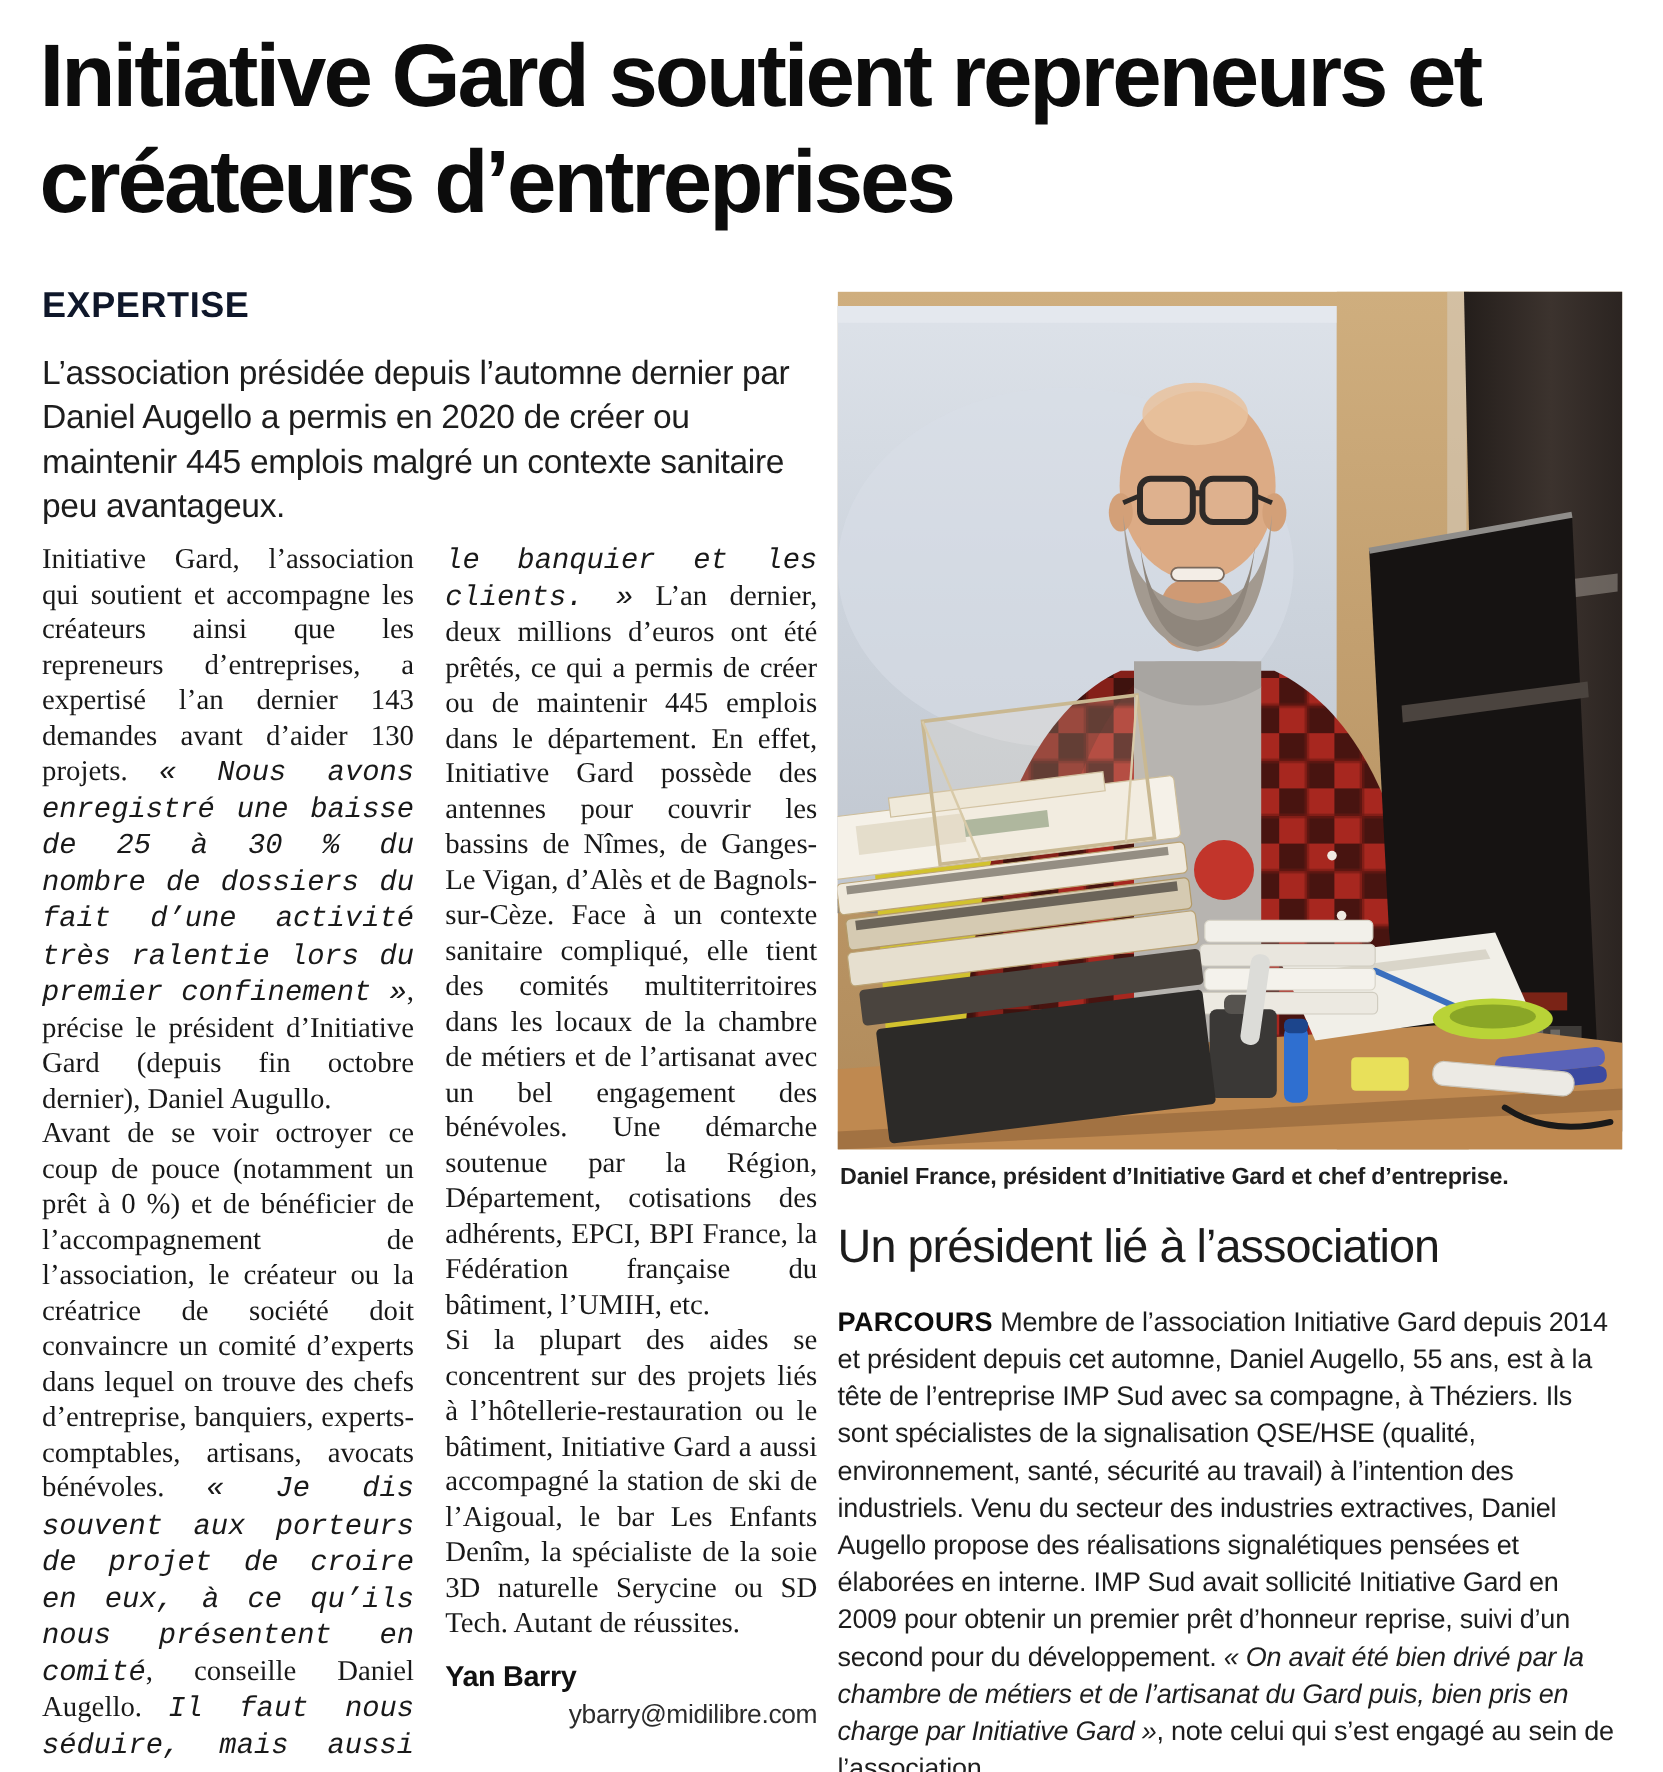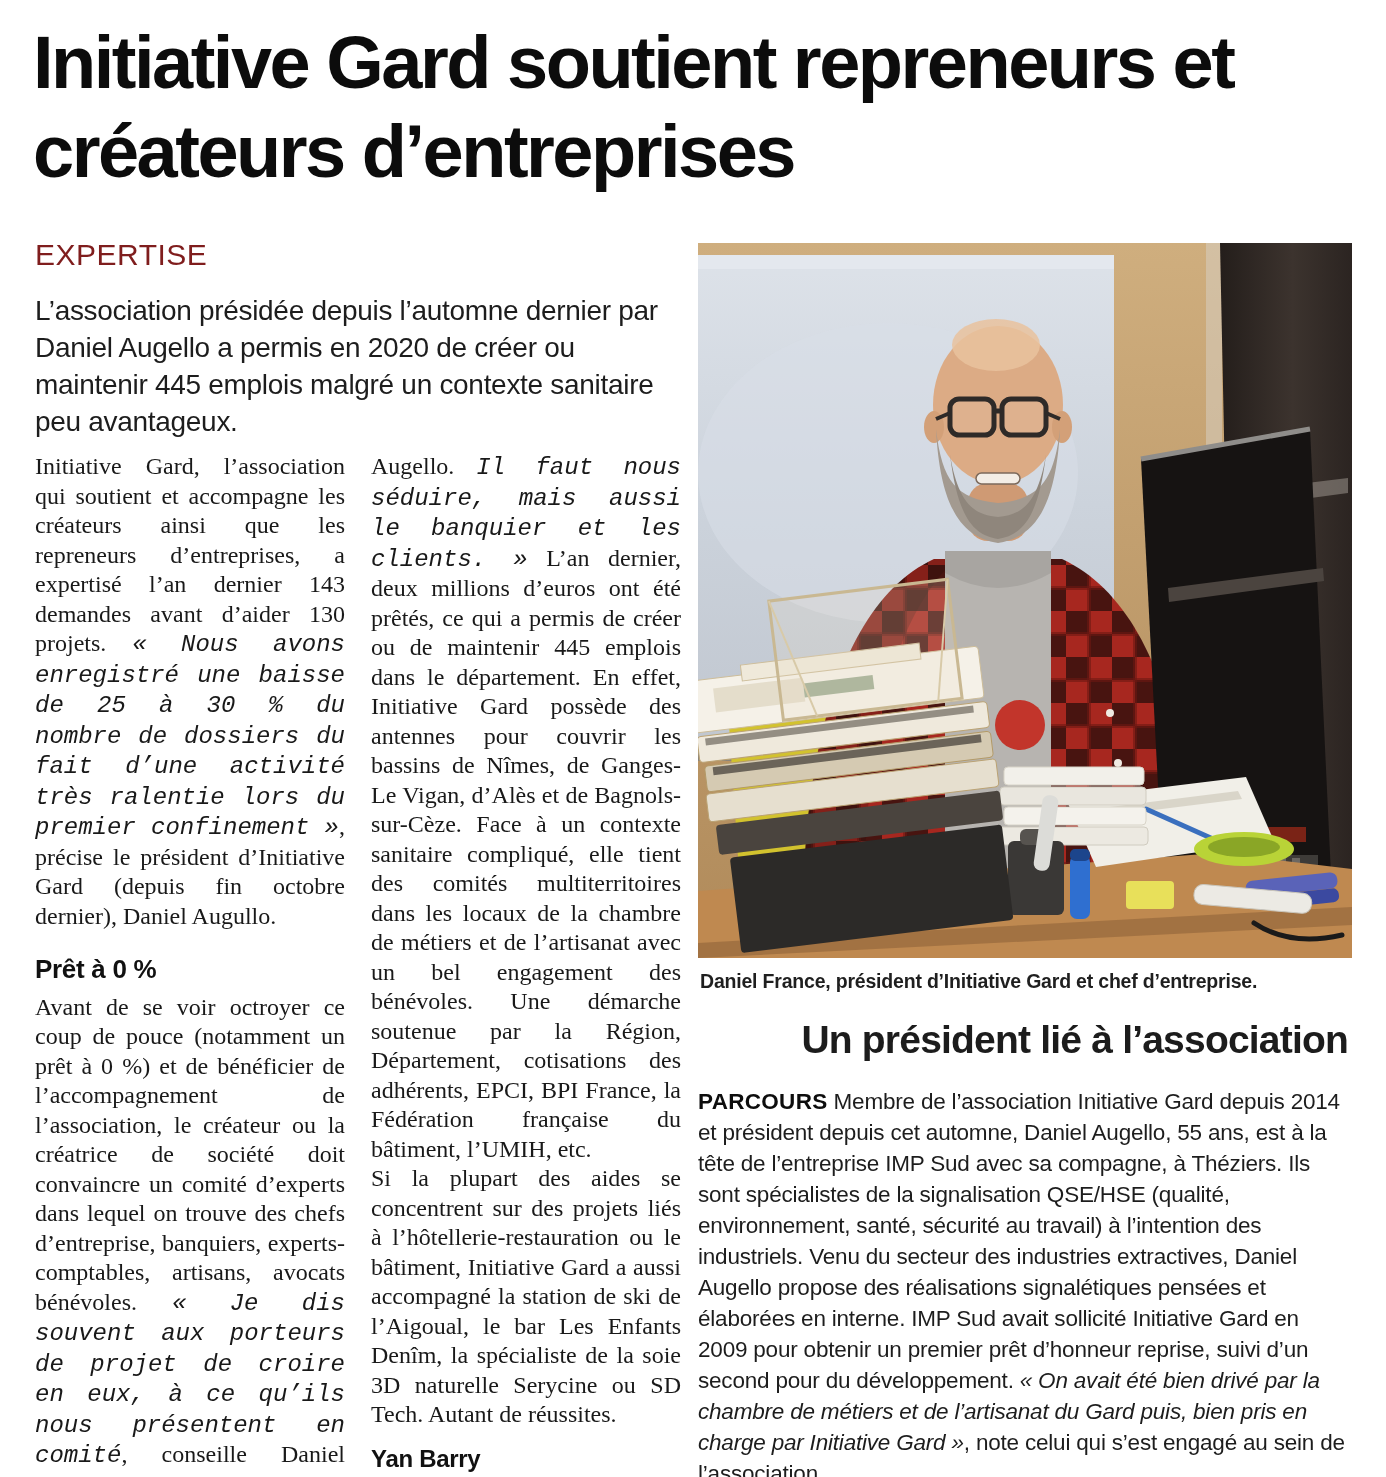--- a/index.html
+++ b/index.html
@@ -10,21 +10,21 @@
   }
   
   .headline{
     position:absolute;left:33px;top:18px;width:1305px;
     font-size:74px;line-height:89px;font-weight:700;letter-spacing:-2.5px;
     color:#0c0c0c;margin:0;
   }
   
   .kicker{
     position:absolute;left:35px;top:238px;
-    font-size:30px;font-weight:400;letter-spacing:.5px;color:#7f1d1d;
+    font-size:30px;font-weight:700;letter-spacing:.5px;color:#0f172a;
   }
   
   .lead{
     position:absolute;left:35px;top:292px;width:645px;
     font-size:28px;line-height:37px;font-weight:400;color:#1d1d1d;
     letter-spacing:-.3px;margin:0;
   }
   
   .body-cols{
     position:absolute;left:35px;top:452px;width:646px;height:1022px;
@@ -52,21 +52,21 @@
   }
   
   .photo-wrap{position:absolute;left:698px;top:243px;width:654px;height:715px;margin:0;}
   .photo-wrap svg{display:block;width:654px;height:715px;}
   .caption{
     position:absolute;left:700px;top:970px;width:650px;
     font-size:19.5px;font-weight:700;color:#1f1f1f;letter-spacing:-.2px;
   }
   .profile-title{
     position:absolute;left:698px;top:1018px;width:650px;
-    font-size:39px;font-weight:700;color:#1c1c1c;letter-spacing:-.8px;margin:0;text-align:right;
+    font-size:39px;font-weight:400;color:#1c1c1c;letter-spacing:-.8px;margin:0;
   }
   .profile-text{
     position:absolute;left:698px;top:1086px;width:652px;
     font-size:22.5px;line-height:31px;color:#1d1d1d;letter-spacing:-.2px;margin:0;
     text-align:left;
   }
   .profile-text strong{font-weight:700;letter-spacing:.3px;color:#0d0d0d;}
   .profile-text em{font-style:italic;}
 </style>
 </head>
@@ -75,21 +75,20 @@
 <div class="sheet">
 
   <h1 class="headline">Initiative Gard soutient repreneurs et créateurs d’entreprises</h1>
 
   <div class="kicker">EXPERTISE</div>
 
   <p class="lead">L’association présidée depuis l’automne dernier par Daniel Augello a permis en 2020 de créer ou maintenir 445 emplois malgré un contexte sanitaire peu avantageux.</p>
 
   <section class="body-cols">
     <p><span>Initiative Gard, l’association qui soutient et accompagne les créateurs ainsi que les repreneurs d’entreprises, a expertisé l’an dernier 143 demandes avant d’aider 130 projets. </span><em>« Nous avons enregistré une baisse de 25 à 30 % du nombre de dossiers du fait d’une activité très ralentie lors du premier confinement »</em><span>, précise le président d’Initiative Gard (depuis fin octobre dernier), Daniel Augullo.</span></p>
-    <h3 class="subhead">Prêt à 0 %</h3>
     <p><span>Avant de se voir octroyer ce coup de pouce (notamment un prêt à 0 %) et de bénéficier de l’accompagnement de l’association, le créateur ou la créatrice de société doit convaincre un comité d’experts dans lequel on trouve des chefs d’entreprise, banquiers, experts-comptables, artisans, avocats bénévoles. </span><em>« Je dis souvent aux porteurs de projet de croire en eux, à ce qu’ils nous présentent en comité</em><span>, conseille Daniel Augello. </span><em>Il faut nous séduire, mais aussi le banquier et les clients. »</em><span> L’an dernier, deux millions d’euros ont été prêtés, ce qui a permis de créer ou de maintenir 445 emplois dans le département. En effet, Initiative Gard possède des antennes pour couvrir les bassins de Nîmes, de Ganges-Le Vigan, d’Alès et de Bagnols-sur-Cèze. Face à un contexte sanitaire compliqué, elle tient des comités multiterritoires dans les locaux de la chambre de métiers et de l’artisanat avec un bel engagement des bénévoles. Une démarche soutenue par la Région, Département, cotisations des adhérents, EPCI, BPI France, la Fédération française du bâtiment, l’UMIH, etc.</span></p>
     <p>Si la plupart des aides se concentrent sur des projets liés à l’hôtellerie-restauration ou le bâtiment, Initiative Gard a aussi accompagné la station de ski de l’Aigoual, le bar Les Enfants Denîm, la spécialiste de la soie 3D naturelle Serycine ou SD Tech. Autant de réussites.</p>
     <div class="byline">Yan Barry</div>
     <div class="byline-email">ybarry@midilibre.com</div>
   </section>
 
   <figure class="photo-wrap">
 
     <svg viewBox="0 0 654 715" preserveAspectRatio="none" aria-hidden="true">
       <defs>

